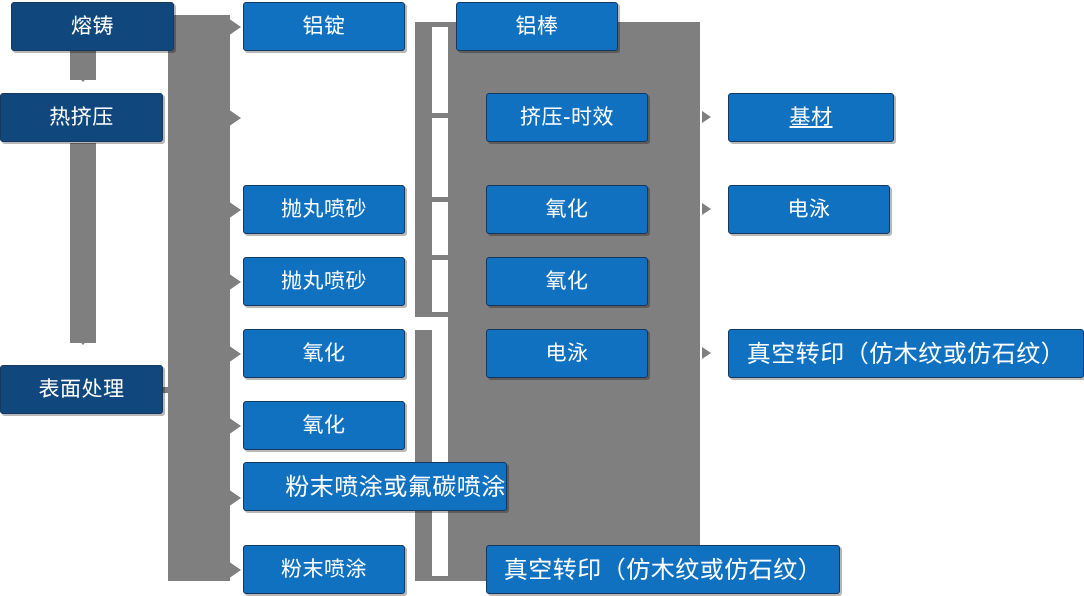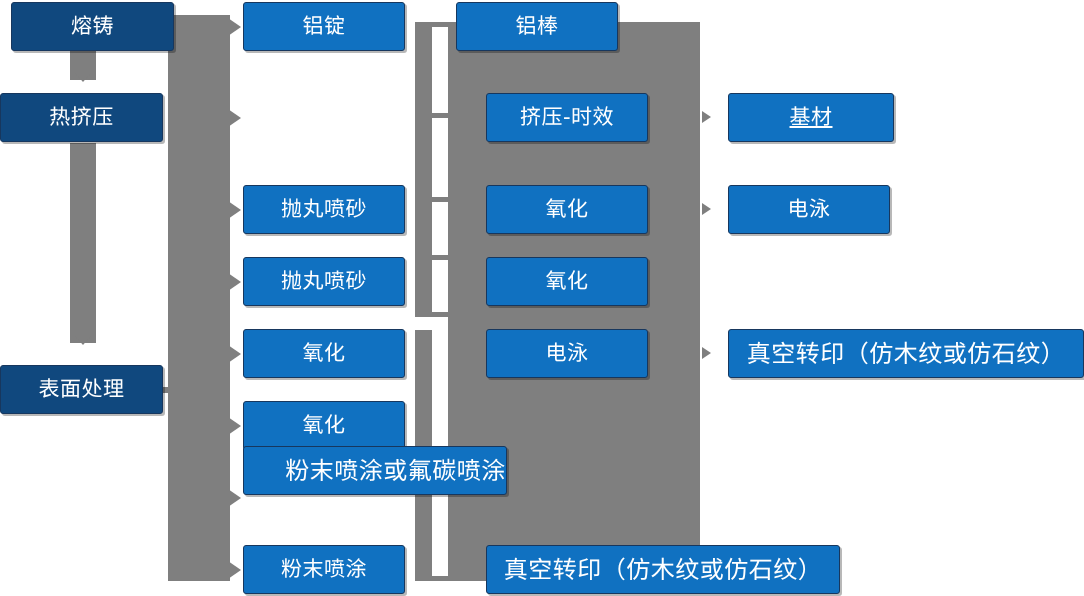--- a/index.html
+++ b/index.html
@@ -93,21 +93,21 @@
 
   <div class="box dark" style="left:0px;top:2px;width:163px;height:49px;margin-left:11px;">熔铸</div>
   <div class="box dark" style="left:0px;top:93px;width:163px;height:49px;">热挤压</div>
   <div class="box dark" style="left:0px;top:365px;width:163px;height:49px;">表面处理</div>
 
   <div class="box bright" style="left:243px;top:2px;width:162px;height:49px;">铝锭</div>
   <div class="box bright" style="left:243px;top:185px;width:162px;height:49px;">抛丸喷砂</div>
   <div class="box bright" style="left:243px;top:257px;width:162px;height:49px;">抛丸喷砂</div>
   <div class="box bright" style="left:243px;top:329px;width:162px;height:49px;">氧化</div>
   <div class="box bright" style="left:243px;top:401px;width:162px;height:49px;">氧化</div>
-  <div class="box bright wide" style="left:243px;top:446px;width:264px;height:49px;padding-left:41px;">粉末喷涂或氟碳喷涂</div>
+  <div class="box bright wide" style="left:243px;top:462px;width:264px;height:49px;padding-left:41px;">粉末喷涂或氟碳喷涂</div>
   <div class="box bright" style="left:243px;top:545px;width:162px;height:49px;">粉末喷涂</div>
 
   <div class="box bright" style="left:456px;top:2px;width:162px;height:49px;">铝棒</div>
   <div class="box bright" style="left:486px;top:93px;width:162px;height:49px;">挤压-时效</div>
   <div class="box bright" style="left:486px;top:185px;width:162px;height:49px;">氧化</div>
   <div class="box bright" style="left:486px;top:257px;width:162px;height:49px;">氧化</div>
   <div class="box bright" style="left:486px;top:329px;width:162px;height:49px;">电泳</div>
   <div class="box bright wide" style="left:486px;top:545px;width:354px;height:49px;">真空转印（仿木纹或仿石纹）</div>
 
   <div class="box bright" style="left:728px;top:93px;width:166px;height:49px;text-decoration:underline;">基材</div>

